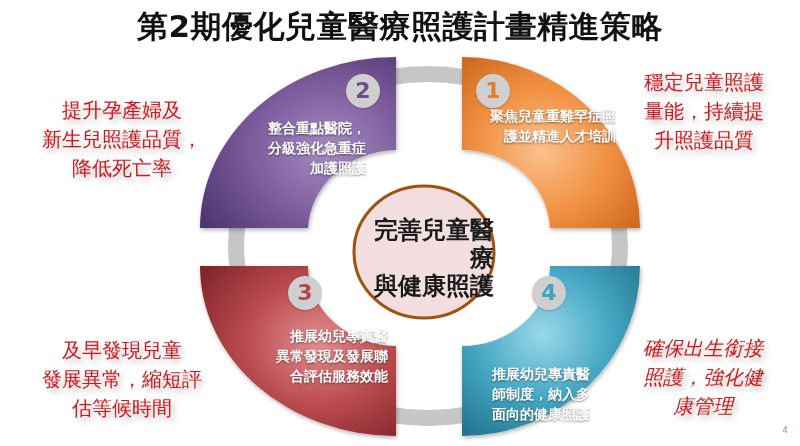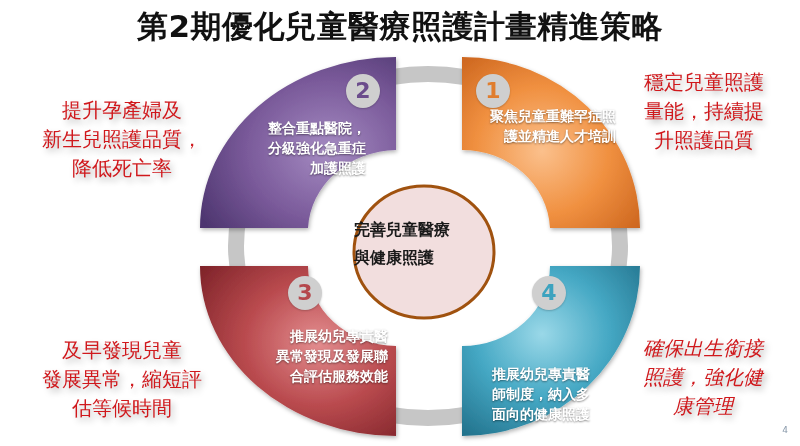--- a/index.html
+++ b/index.html
@@ -20,22 +20,22 @@
       text-shadow: 0 1px 2px rgba(0,0,0,0.45);
       white-space: pre-line;
     }
     .side-text {
       position: absolute; color: #d0181c; text-align: center;
       font-size: 20px; line-height: 29px;
       text-shadow: 3px 4px 6px rgba(0,0,0,0.28);
       white-space: pre-line;
     }
     .center-text {
-      position: absolute; left: 354px; top: 216px; width: 140px; text-align: left;
-      font-size: 16px; line-height: 28px; font-weight: bold; color: #1a1a1a;
+      position: absolute; left: 354px; top: 216px; width: 140px; text-align: right;
+      font-size: 24px; line-height: 28px; font-weight: bold; color: #1a1a1a;
       white-space: pre-line;
     }
     .num {
       position: absolute; width: 34px; height: 34px; border-radius: 50%;
       background: #cfcfcf; text-align: center; line-height: 34px;
       font-size: 22px; font-weight: bold;
       box-shadow: 0 1px 2px rgba(0,0,0,0.2);
     }
     .page-num {
       position: absolute; right: 12px; top: 425px; font-size: 9px; color: #8899aa;

